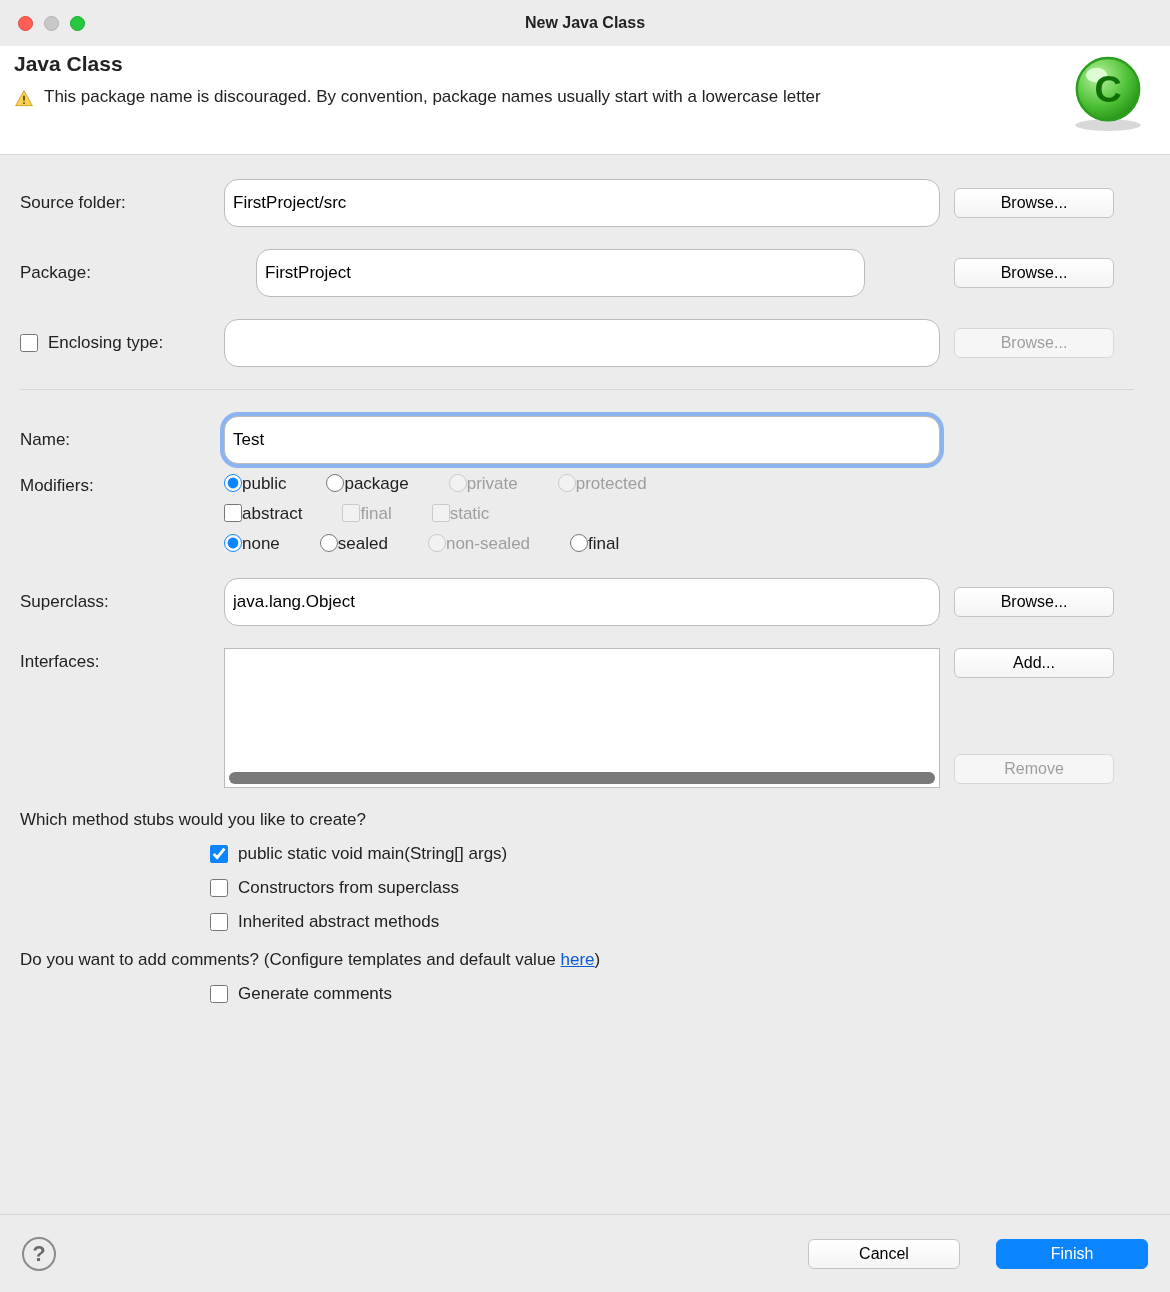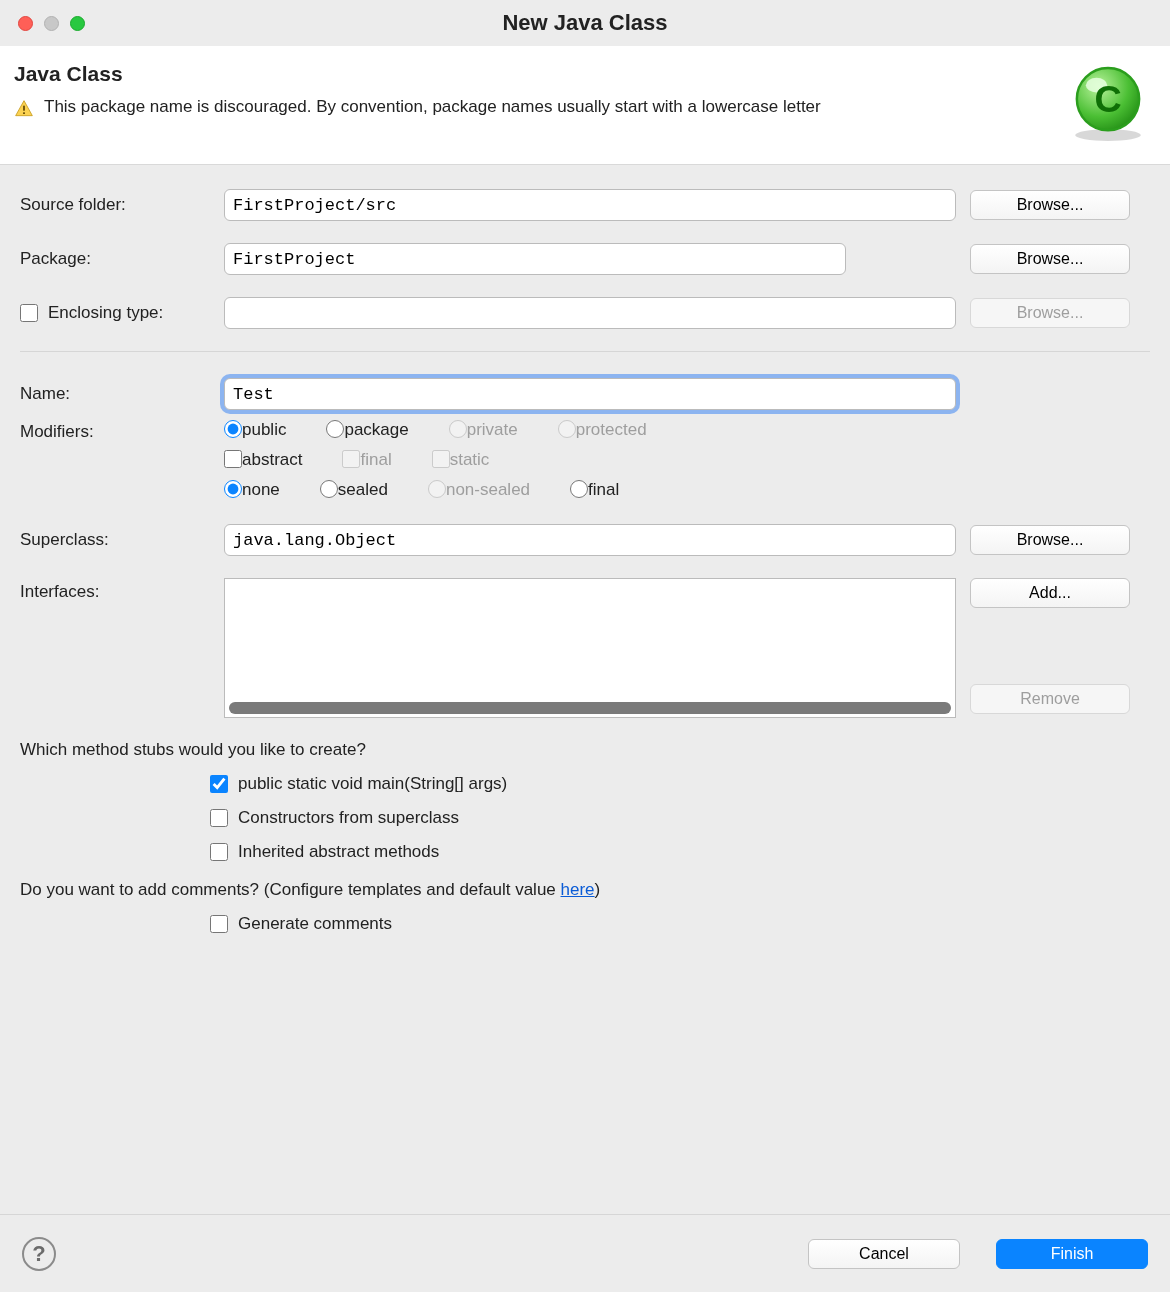--- a/index.html
+++ b/index.html
@@ -26,66 +26,65 @@
   }
   .tl { width: 15px; height: 15px; border-radius: 50%; }
   .tl-close { background: #ff5f57; border: 1px solid #e24640; }
   .tl-min   { background: #c8c8c8; border: 1px solid #b2b2b2; }
   .tl-max   { background: #28c840; border: 1px solid #1aab2d; }
   .titlebar-title {
     position: absolute;
     left: 0; right: 0;
     text-align: center;
     font-weight: 700;
-    font-size: 22px;
+    font-size: 16px;
   }
   .header {
     background: #fff;
-    padding: 16px 20px 18px 14px;
+    padding: 6px 20px 18px 14px;
     border-bottom: 1px solid #d9d9d9;
     display: flex;
     justify-content: space-between;
     align-items: flex-start;
   }
   .header-left { flex: 1; padding-right: 10px;}
   .header-title { font-size: 21px; font-weight: 700; margin-bottom: 10px; }
   .header-msg-row { display: flex; align-items: flex-end; gap: 10px; }
   .warn-icon {
     width: 20px; height: 20px; flex-shrink: 0;
     margin-top: 2px;
   }
   .header-msg { font-size: 17px; line-height: 1.35; }
   .header-badge {
     width: 84px; height: 84px;
     display: flex; align-items: center; justify-content: center;
     flex-shrink: 0;
   }
   .header-badge svg { width: 82px; height: 82px; }
 
-  .form { padding: 24px 20px 10px 20px; }
+  .form { padding: 24px 36px 10px 20px; }
   .row {
     display: grid;
     grid-template-columns: 190px 1fr 180px;
     align-items: center;
     column-gap: 14px;
     margin-bottom: 22px;
   }
   .row.tight { margin-bottom: 10px; }
   .row.top-align { align-items: flex-start; }
   .label { font-size: 17px; }
   input[type=text].field, .field-disabled {
     width: 100%;
-    height: 32px;
+    height: 48px;
     padding: 4px 8px;
     font-size: 17px;
     border: 1px solid #bbb;
-    border-radius: 6px;
+    border-radius: 14px;
     background: #fff;
     outline: none;
-    font-family: Liberation Mono, monospace;
   }
   input[type=text].field:focus, input.focused {
     border: 1px solid #bbb;
     box-shadow: 0 0 0 4px #8cb4f0;
     border-radius: 2px;
   }
   .field-disabled {
     background: #f1f1f1;
     color: #888;
     border-color: #d1d1d1;
@@ -217,21 +216,21 @@
 <div class="form">
 
   <div class="row">
     <div class="label">Source folder:</div>
     <input type="text" class="field" value="FirstProject/src" style="">
     <button class="btn">Browse...</button>
   </div>
 
   <div class="row">
     <div class="label">Package:</div>
-    <input type="text" class="field" style="width: 85%;" value="FirstProject">
+    <input type="text" class="field" style="width: 85%; margin-left: 32px;" value="FirstProject">
     <button class="btn">Browse...</button>
   </div>
 
   <div class="row">
     <div class="check-row">
       <input type="checkbox" style="">
       <span class="label">Enclosing type:</span>
     </div>
     <input type="text" class="field field-disabled" disabled="" value="" style="">
     <button class="btn" disabled="">Browse...</button>

